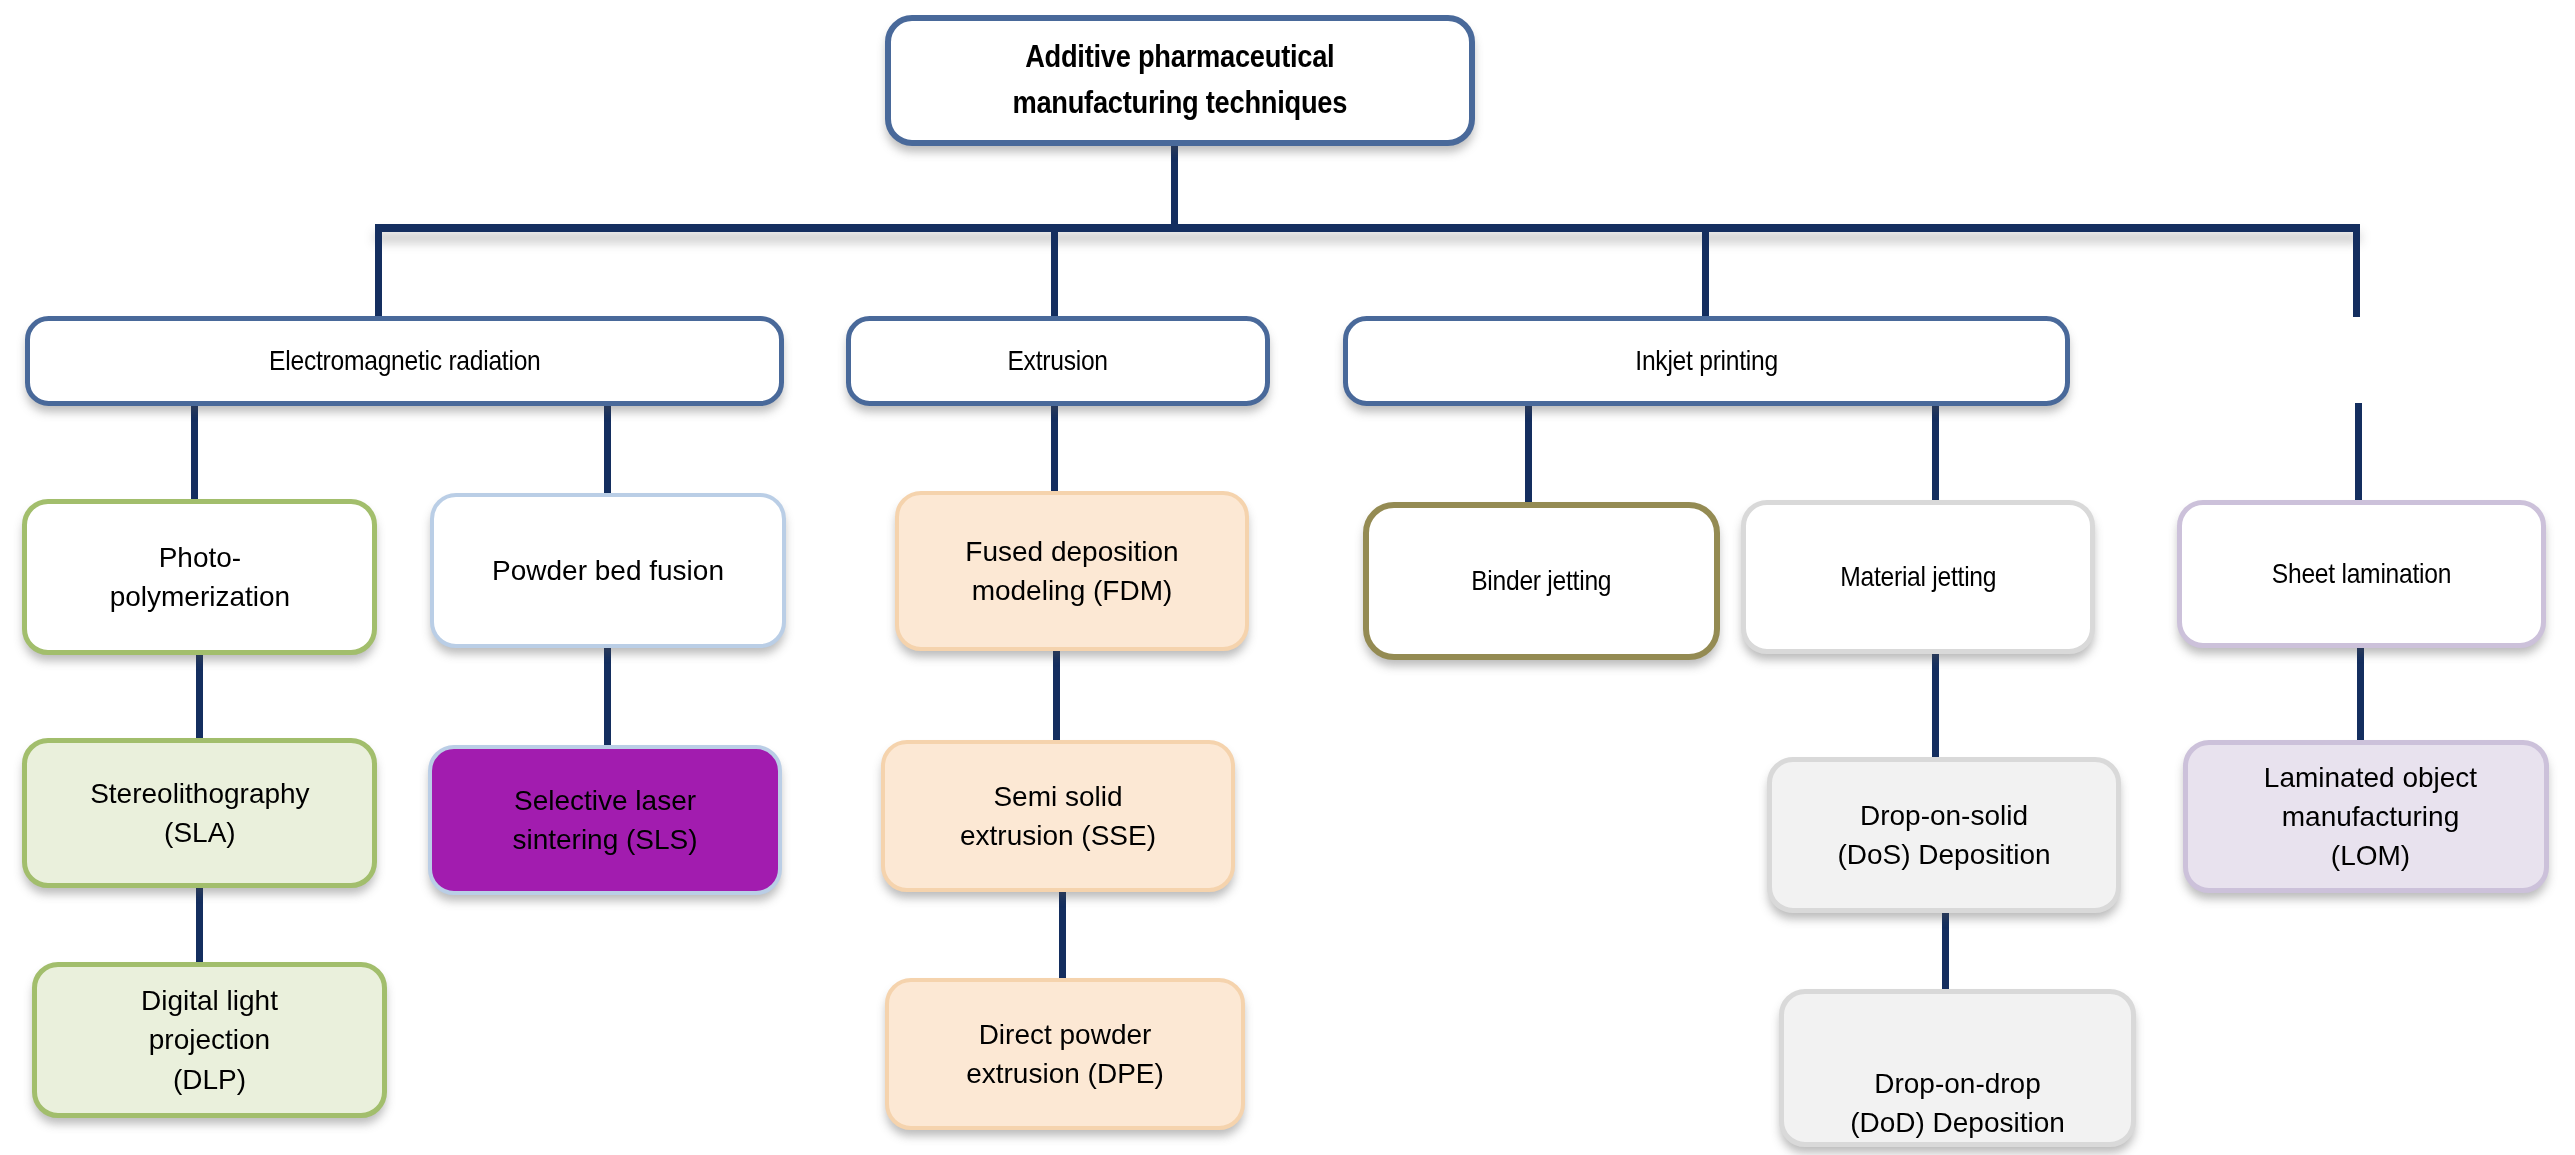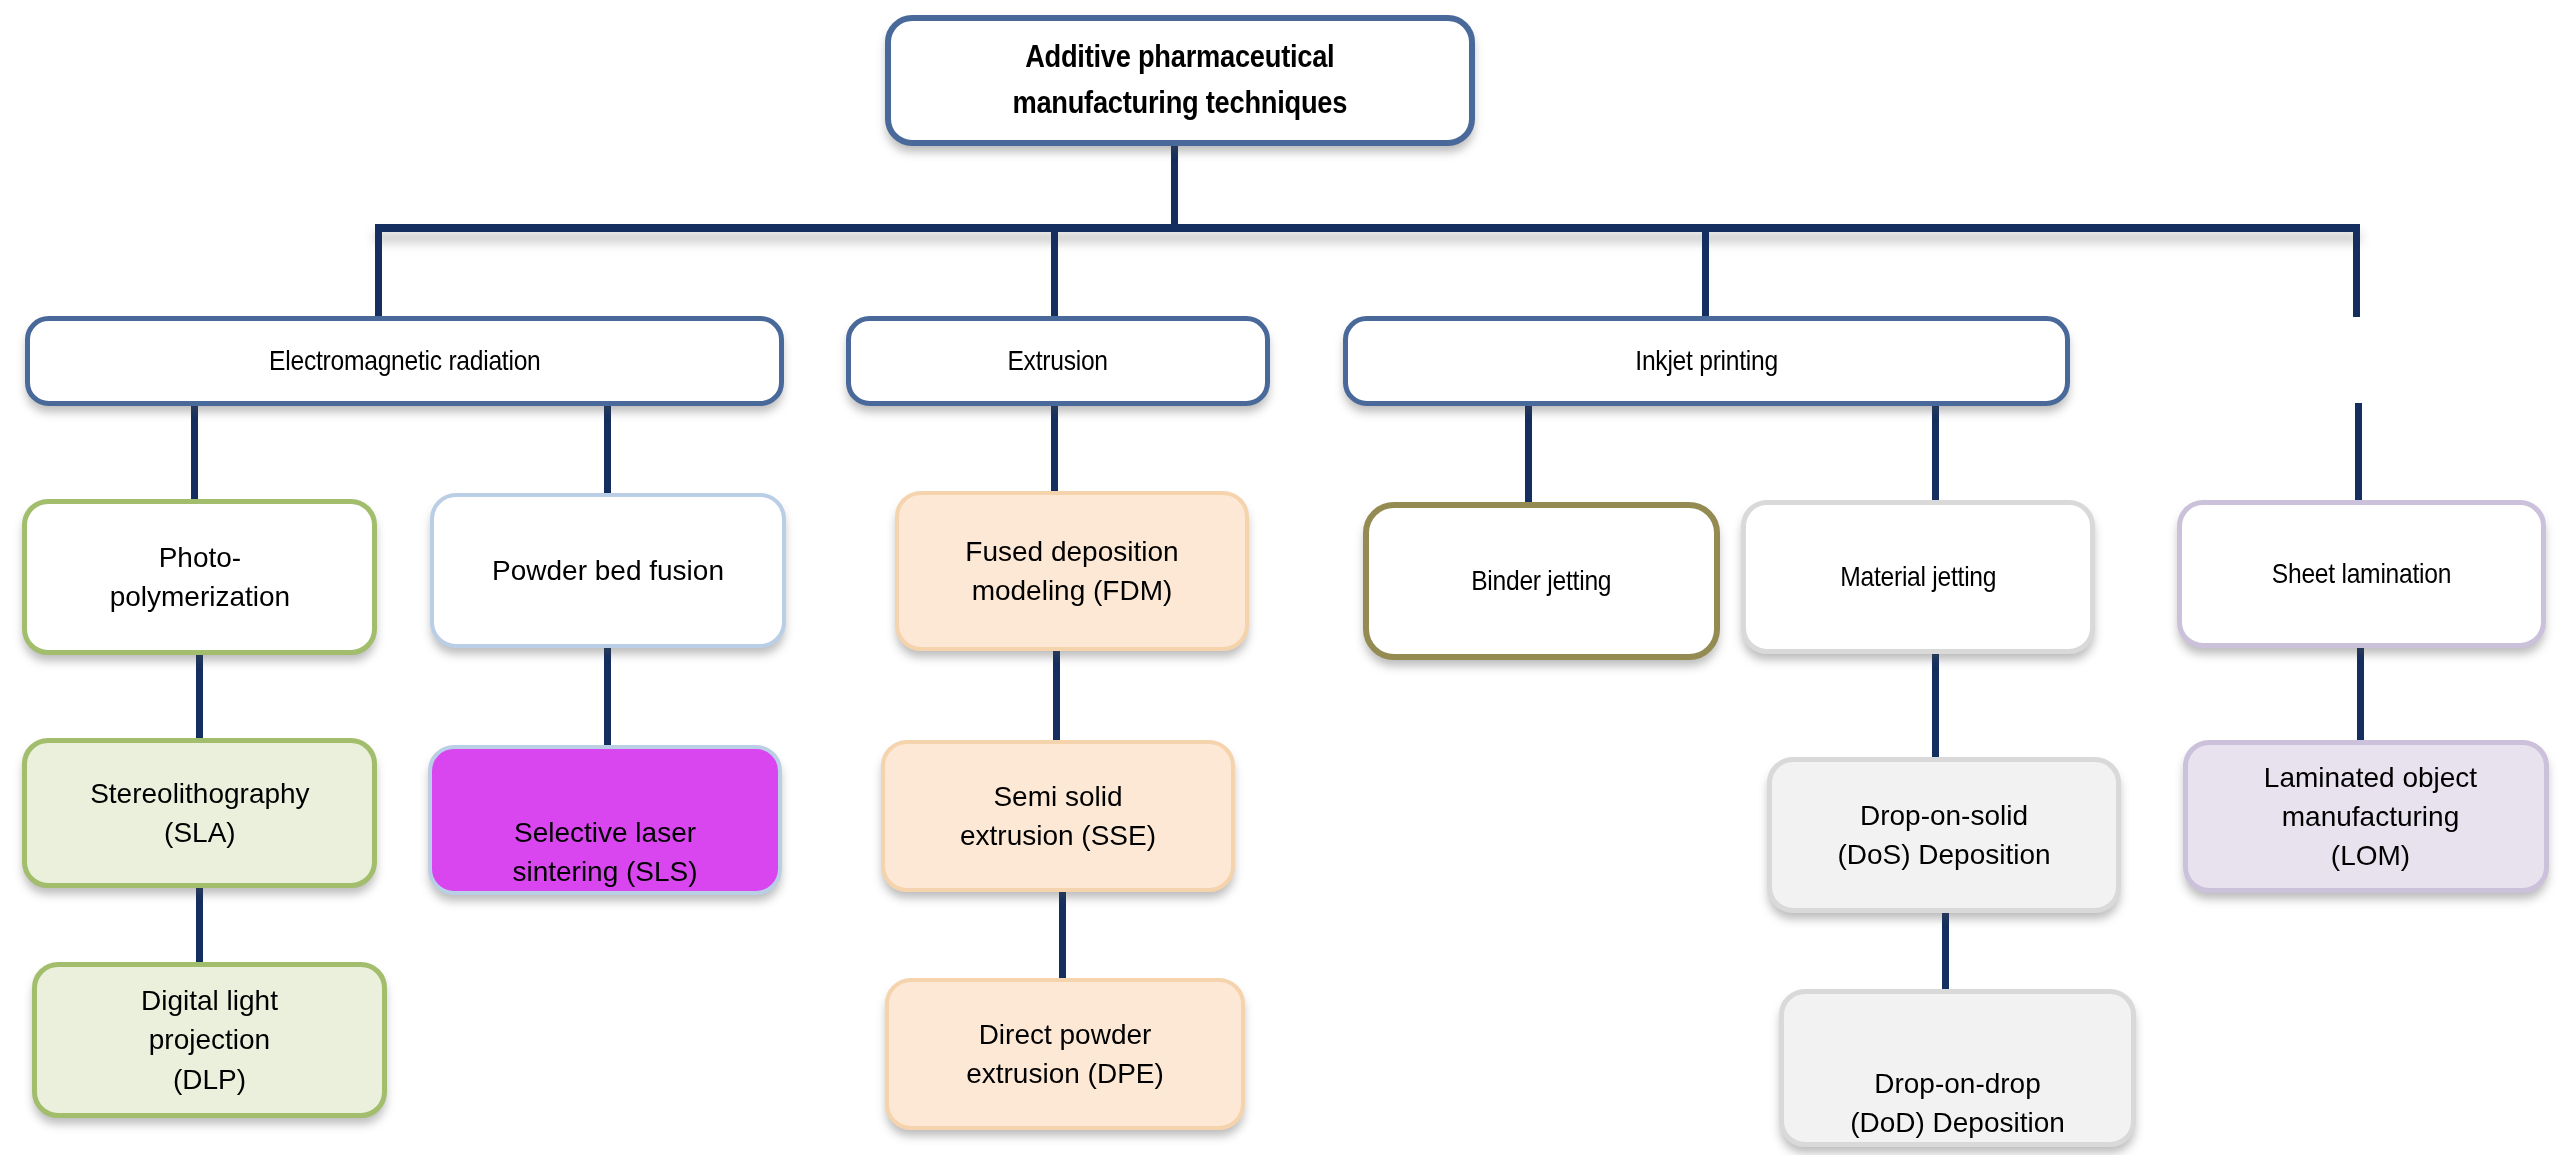--- a/index.html
+++ b/index.html
@@ -55,21 +55,21 @@
   
   .b-blue  { border: 5.9px solid #49699a; border-radius: 23.6px; }
   .b-blue-thick { border: 6.5px solid #49699a; border-radius: 27px; }
   .b-green { border: 5.3px  solid #a2be6c; border-radius: 26px; }
   .b-lblue { border: 4.7px  solid #bacee6; border-radius: 26px; }
   .b-peach { border: 4.7px  solid #f5d3ad; border-radius: 26px; background: #fce8d4; }
   .b-olive { border: 6.5px solid #948b53; border-radius: 31px; }
   .b-gray  { border: 5.3px  solid #d9d9d9; border-radius: 26px; }
   .b-lav   { border: 5.3px  solid #ccc1da; border-radius: 26px; }
   .f-green { background: #eaf0dc; }
-  .f-lblue { background: #d946ef; align-items: flex-end; }
+  .f-lblue { background: #a21caf; }
   .f-gray  { background: #f2f2f2; }
   .f-lav   { background: #e8e2ee; }
 </style>
 </head>
 <body>
 
 <div class="canvas">
 
   <div class="conn" style="left:1171px; top:142px; width:7px; height:84px;"></div>
   <div class="conn conn-bar" style="left:375px; top:224px; width:1985px; height:8.3px;"></div>

